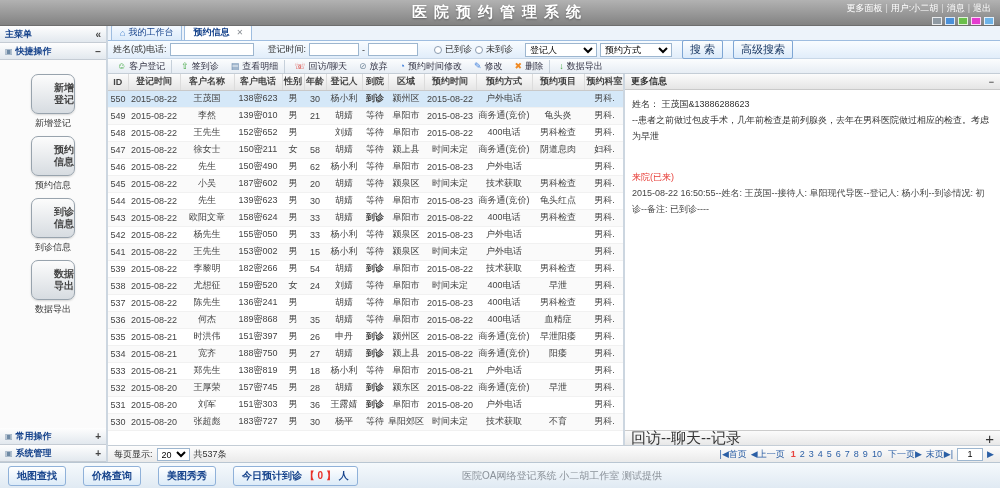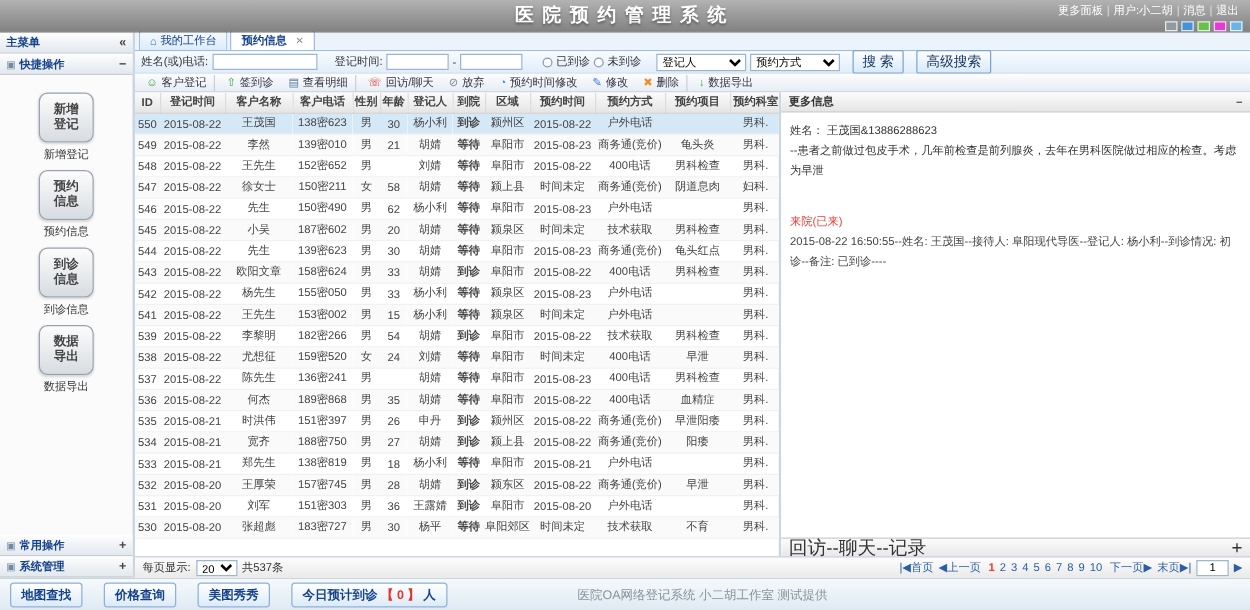--- a/index.html
+++ b/index.html
@@ -12,21 +12,21 @@
   .top-links span.divd{color:#ddd}
   .skins{margin-top:2px;display:flex;gap:3px;justify-content:flex-end}
   .skin{width:10px;height:8px;border:1px solid rgba(255,255,255,.8);display:inline-block;cursor:pointer}
   
   .cols{display:flex;height:436px;background:#eef2f6}
   .sidebar{width:108px;background:#fbfbfb;border-right:2px solid #ccd6e0;display:flex;flex-direction:column}
   .sb-bar{height:17px;flex:0 0 17px;background:linear-gradient(#fefefe,#e2e8ee);border-bottom:1px solid #c5ccd4;color:#15428b;font-weight:bold;font-size:9px;display:flex;align-items:center;justify-content:space-between;padding:0 5px}
   .sb-bar .tg{color:#444;font-weight:bold;cursor:pointer;font-size:10px}
   .sb-ico{color:#6f8aa5;margin-right:3px;font-size:8px}
   .sb-body{flex:1;text-align:center;padding-top:8px;overflow:hidden}
-  .sc-btn{width:44px;height:40px;margin:6px auto 3px;border:1px solid #98a3ad;border-radius:7px;background:linear-gradient(#fcfcfc,#d7dce1);font-size:10px;font-weight:bold;color:#444;line-height:1.2;display:flex;flex-direction:column;align-items:center;justify-content:center;cursor:pointer;box-shadow:0 1px 2px rgba(0,0,0,.15)}
+  .sc-btn{width:44px;height:40px;margin:6px auto 3px;border:1px solid #98a3ad;border-radius:7px;background:linear-gradient(#fcfcfc,#d7dce1);font-size:10px;font-weight:bold;color:#444;line-height:1.2;display:flex;flex-direction:column;align-items:flex-end;justify-content:center;cursor:pointer;box-shadow:0 1px 2px rgba(0,0,0,.15)}
   .sc-lbl{font-size:9px;color:#333;margin-bottom:6px}
   .sb-bottom{margin-top:auto}
   
   .main{flex:1;display:flex;flex-direction:column;min-width:0;background:#fff}
   .tabbar{height:15px;flex:0 0 15px;background:#edf3fa;border-bottom:1px solid #9ebde0;display:flex;align-items:flex-end;padding-left:3px;font-size:9px}
   .tab{display:flex;align-items:center;gap:3px;padding:1px 8px;margin-right:2px;border:1px solid #9ebde0;border-bottom:none;border-radius:3px 3px 0 0;background:linear-gradient(#f6faff,#dcebfa);color:#15428b;cursor:pointer}
   .tab.active{background:#fff;font-weight:bold}
   .tab .home{color:#2b6fc4;font-size:9px}
   .tab .x{color:#8a8f95;font-size:8px;margin-left:4px;cursor:pointer}
   .filterbar{height:18px;flex:0 0 18px;background:linear-gradient(#f8fcff,#e1edfa);border-bottom:1px solid #c9d8e8;display:flex;align-items:center;font-size:9px;color:#333;padding:0 5px;gap:3px;white-space:nowrap}
@@ -43,21 +43,21 @@
   .content{flex:1;display:flex;min-height:0}
   .gridwrap{width:517px;flex:0 0 517px;border-right:2px solid #ccd6e0;background:#fff;overflow:hidden}
   table.grid{border-collapse:collapse;table-layout:fixed;width:517px;font-size:9px}
   .grid th{height:16px;background:linear-gradient(#fbfbfb,#e5e5e5);border-bottom:1px solid #c9c9c9;border-right:1px solid #dcdcdc;font-weight:bold;color:#444;overflow:hidden;white-space:nowrap}
   .grid td{height:17px;border-bottom:1px solid #f1f1f1;text-align:center;white-space:nowrap;overflow:hidden;color:#444}
   .grid tbody tr:nth-child(even){background:#fafafa}
   .grid tbody tr.sel{background:#d5e8f8}
   .grid tbody tr{cursor:pointer}
   .red{color:#e8423c}
   .green{color:#2fae3e;font-weight:bold}
-  .orange{color:#f0641e;font-weight:bold}
+  .orange{color:#f0641e;font-weight:normal}
   .gray{color:#c6c6c6}
   
   .infopanel{flex:1;display:flex;flex-direction:column;background:#fff;min-width:0}
   .ip-head{height:16px;flex:0 0 16px;background:linear-gradient(#fbfbfb,#e5e5e5);border-bottom:1px solid #c9c9c9;font-size:9px;font-weight:bold;color:#333;display:flex;justify-content:space-between;align-items:center;padding:0 6px}
   .ip-head .tg{color:#555;cursor:pointer}
   .ip-body{flex:1;padding:6px 7px;font-size:9px;color:#333;line-height:1.8;overflow:hidden}
   .ip-visit{color:#e8423c;margin-top:24px}
   .ip-record{color:#444}
   .ip-bottom{height:15px;flex:0 0 15px;background:linear-gradient(#fbfbfb,#e8e8e8);border-top:1px solid #ccc;font-size:15px;color:#333;display:flex;justify-content:space-between;align-items:center;padding:0 6px}
   

